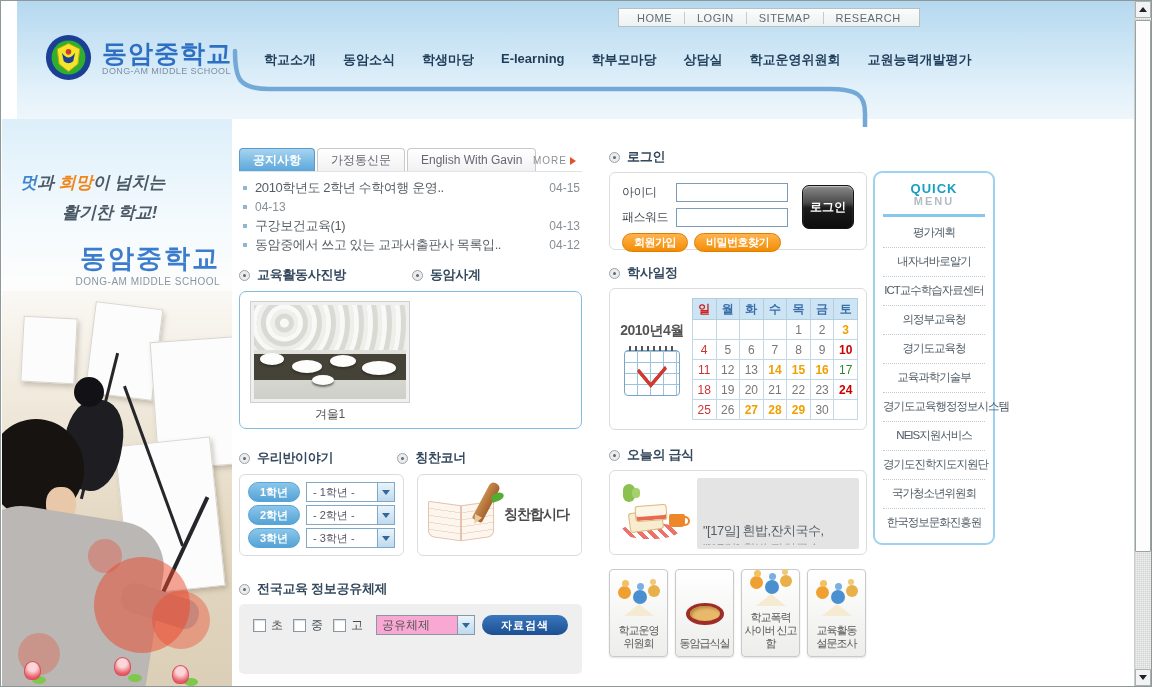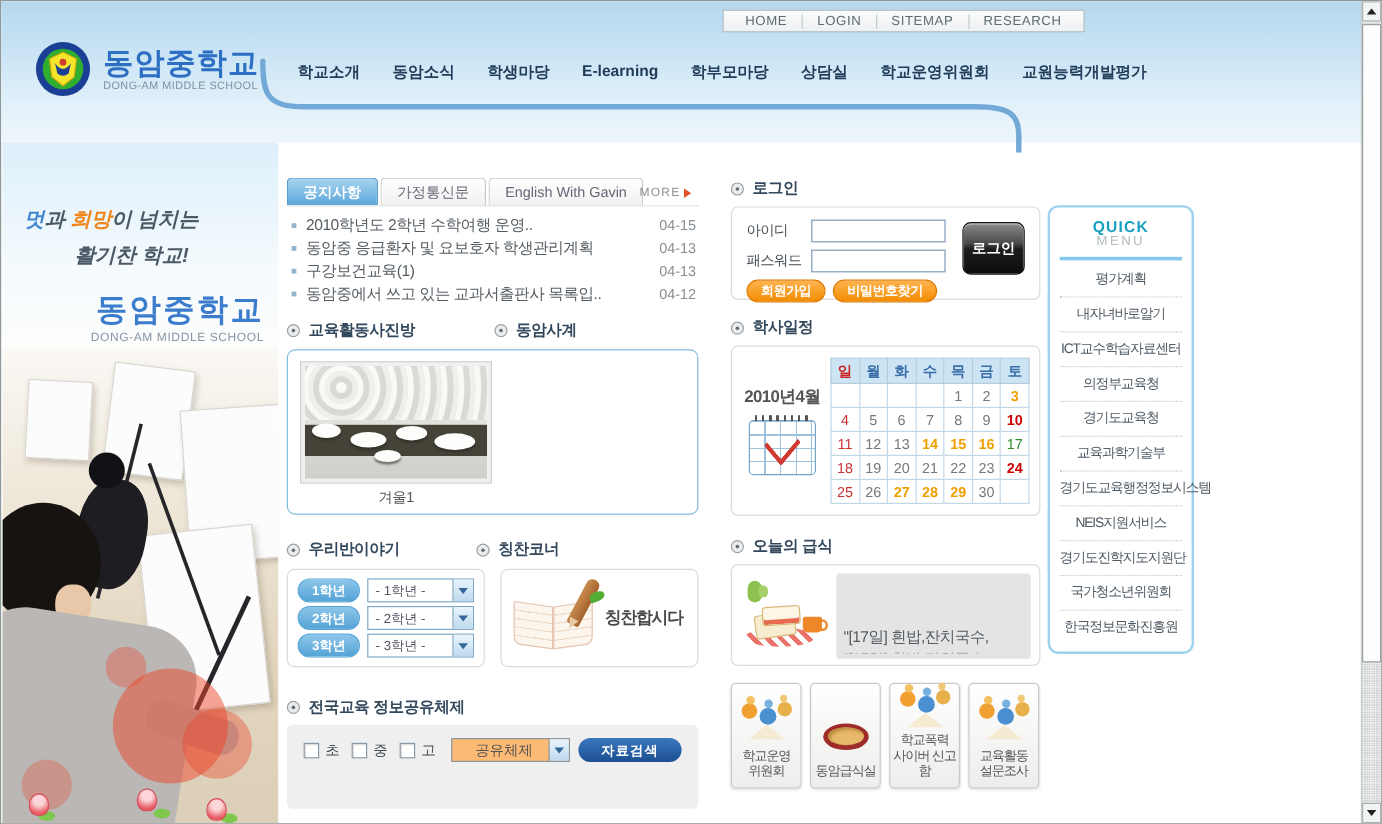--- a/index.html
+++ b/index.html
@@ -11,21 +11,21 @@
   .scrollbar { position:absolute; right:0; top:0; bottom:0; width:17px;
     background:repeating-linear-gradient(0deg,#e7e9e9 0 1px,#f7f7f7 1px 2px),repeating-linear-gradient(90deg,#e7e9e9 0 1px,#f7f7f7 1px 2px);
     background-blend-mode:multiply; border-left:1px solid #c8cccc; }
   .sb-btn { position:absolute; left:0; width:16px; height:17px; background:#f2f3f3; border:1px solid #aab2b2; display:flex; align-items:center; justify-content:center; }
   .sb-up { top:0; } .sb-down { bottom:0; }
   .sb-up::after { content:""; border:4px solid transparent; border-bottom:5px solid #222; margin-top:-4px; }
   .sb-down::after { content:""; border:4px solid transparent; border-top:5px solid #222; margin-bottom:-4px; }
   .sb-thumb { position:absolute; left:0; top:19px; width:16px; height:532px; background:#fdfdfd; border:1px solid #9aa2a2; border-radius:1px; }
 
   
-  .header { position:absolute; left:0; top:0; width:1135px; height:118px;
+  .header { position:absolute; left:16px; top:0; width:1135px; height:118px;
     background:linear-gradient(180deg,#b5d8ef 0%,#cfe7f6 45%,#e3f1fa 75%,#eef6fb 100%); }
   .util-nav { position:absolute; left:601px; top:7px; display:flex; align-items:center; height:19px;
     border:1px solid #b6c0c3; background:linear-gradient(180deg,#fbfcfc,#eef1f1); padding:0 6px; }
   .util-item { font-size:11px; color:#5d6b74; padding:0 12px; letter-spacing:.5px; cursor:pointer; }
   .util-item + .util-item { border-left:1px solid #c3cbce; }
   .logo { position:absolute; left:28px; top:33px; display:flex; align-items:center; gap:10px; }
   .emblem { width:47px; height:47px; }
   .logo-title { font-size:25px; font-weight:bold; color:#2d6fc2; letter-spacing:1px; line-height:26px; }
   .logo-sub { font-size:9px; color:#7d8fa2; letter-spacing:.4px; }
 
@@ -113,21 +113,21 @@
   .pencil::after { content:""; position:absolute; left:1px; bottom:-8px; border:4px solid transparent; border-top:9px solid #e7c9a2; }
   .pleaf { position:absolute; right:-4px; top:8px; width:13px; height:8px; border-radius:60% 60% 60% 10%; background:#52ad32; transform:rotate(-20deg); }
   .praise-text { font-size:14px; font-weight:bold; color:#4a4a4a; letter-spacing:-1px; white-space:nowrap; }
 
   
   .share-head { margin-top:24px; }
   .share-box { margin-top:6px; background:#efefef; border-radius:5px; padding:11px 14px; height:70px; display:flex; flex-direction:column; justify-content:space-between; }
   .share-l1,.share-l2 { display:flex; align-items:center; gap:7px; }
   .cb { width:13px; height:13px; background:#fff; border:1px solid #8a98a4; box-shadow:inset 1px 1px 1px rgba(0,0,0,.15); cursor:pointer; }
   .cb-label { font-size:12px; color:#444c52; margin-right:3px; }
-  .share-select { width:103px; height:20px; border:1px solid #8a98a4; background:#fdba74; display:flex; align-items:center; justify-content:space-between; font-size:12px; color:#555; padding-left:19px; cursor:pointer; margin-left:3px; }
+  .share-select { width:103px; height:20px; border:1px solid #8a98a4; background:#f9a8d4; display:flex; align-items:center; justify-content:space-between; font-size:12px; color:#555; padding-left:5px; cursor:pointer; margin-left:3px; }
   .share-select .sel-arrow { border-left:1px solid #8a98a4; }
   .pill-blue { margin-left:auto; width:90px; height:20px; border-radius:10px; background:linear-gradient(180deg,#3a77bd,#1c4f92); color:#fff; font-size:11px; font-weight:bold; display:flex; align-items:center; justify-content:center; cursor:pointer; letter-spacing:1px; }
   .share-input { width:225px; height:20px; border:1px solid #8a98a4; background:#fff; font-size:12px; padding:0 4px; }
 
   
   .login-head { margin-top:7px; }
   .login-box { margin-top:6px; height:78px; padding:10px 12px; position:relative; }
   .login-line { display:flex; align-items:center; gap:8px; margin-bottom:6px; }
   .login-label { width:46px; font-size:12px; color:#444c52; letter-spacing:-.5px; }
   .login-input { width:112px; height:19px; border:1px solid #7d9cba; background:#fff; font-size:12px; padding:0 4px; }
@@ -178,21 +178,21 @@
     display:flex; flex-direction:column; align-items:center; justify-content:flex-end; padding-bottom:6px; box-shadow:0 1px 2px rgba(0,0,0,.12); }
   .sc-icon { position:relative; width:46px; height:40px; margin-bottom:4px; }
   .pp { position:absolute; border-radius:50%; }
   .sc-label { font-size:11px; color:#555; text-align:center; line-height:13px; letter-spacing:-1px; }
   .plate { position:absolute; left:4px; top:10px; width:38px; height:22px; border-radius:50%; background:#9e2c28; }
   .plate::after { content:""; position:absolute; left:4px; top:3px; width:30px; height:15px; border-radius:50%; background:#e8b96a; box-shadow:inset 2px 2px 3px #b98a3e; }
 
   
   .quick { position:absolute; left:872px; top:170px; width:122px; border:2px solid #9ed2ee; border-radius:9px; background:#fff; padding:9px 8px 6px; }
   .q-title { text-align:center; font-weight:bold; font-size:13px; color:#169fc0; letter-spacing:1px; line-height:13px; }
-  .q-sub { text-align:center; font-weight:normal; font-size:11px; color:#b2bcc2; letter-spacing:2px; }
+  .q-sub { text-align:center; font-weight:bold; font-size:11px; color:#b2bcc2; letter-spacing:2px; }
   .q-line { height:3px; background:#85c8ec; margin:7px 0 2px; }
   .q-item { text-align:center; font-size:11.5px; color:#4e5a64; letter-spacing:-1px; padding:6px 0 7px; border-bottom:1px dotted #c3c9cd; cursor:pointer; white-space:nowrap; }
   .q-item:last-child { border-bottom:none; }
 </style>
 </head>
 <body>
 
 <div class="page">
 
   <div class="header">
@@ -290,21 +290,20 @@
     <div class="notices">
 
         <div class="notice-row">
           <span class="notice-dot"></span>
           <span class="notice-title">2010학년도 2학년 수학여행 운영..</span>
           <span class="notice-date">04-15</span>
         </div>
 
         <div class="notice-row">
           <span class="notice-dot"></span>
-          <span class="notice-title">동암중 응급환자 및 요보호자 학생관리계획</span>
           <span class="notice-date">04-13</span>
         </div>
 
         <div class="notice-row">
           <span class="notice-dot"></span>
           <span class="notice-title">구강보건교육(1)</span>
           <span class="notice-date">04-13</span>
         </div>
 
         <div class="notice-row">

